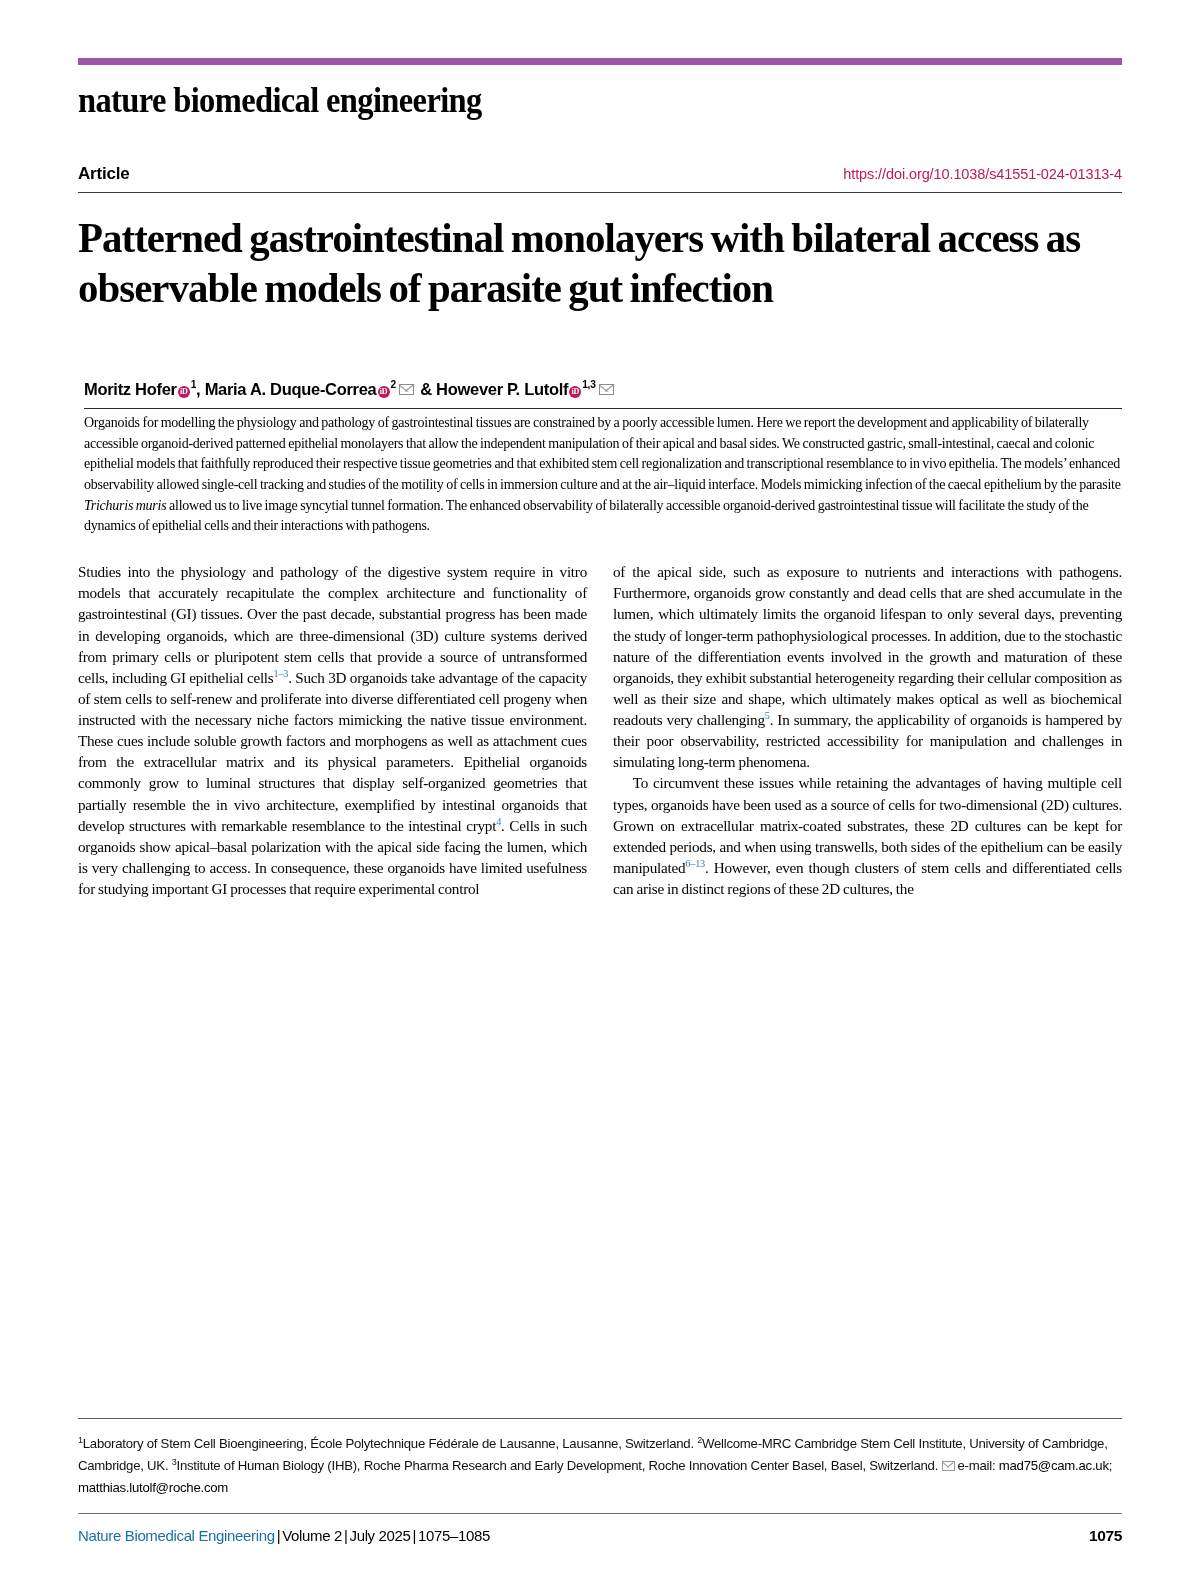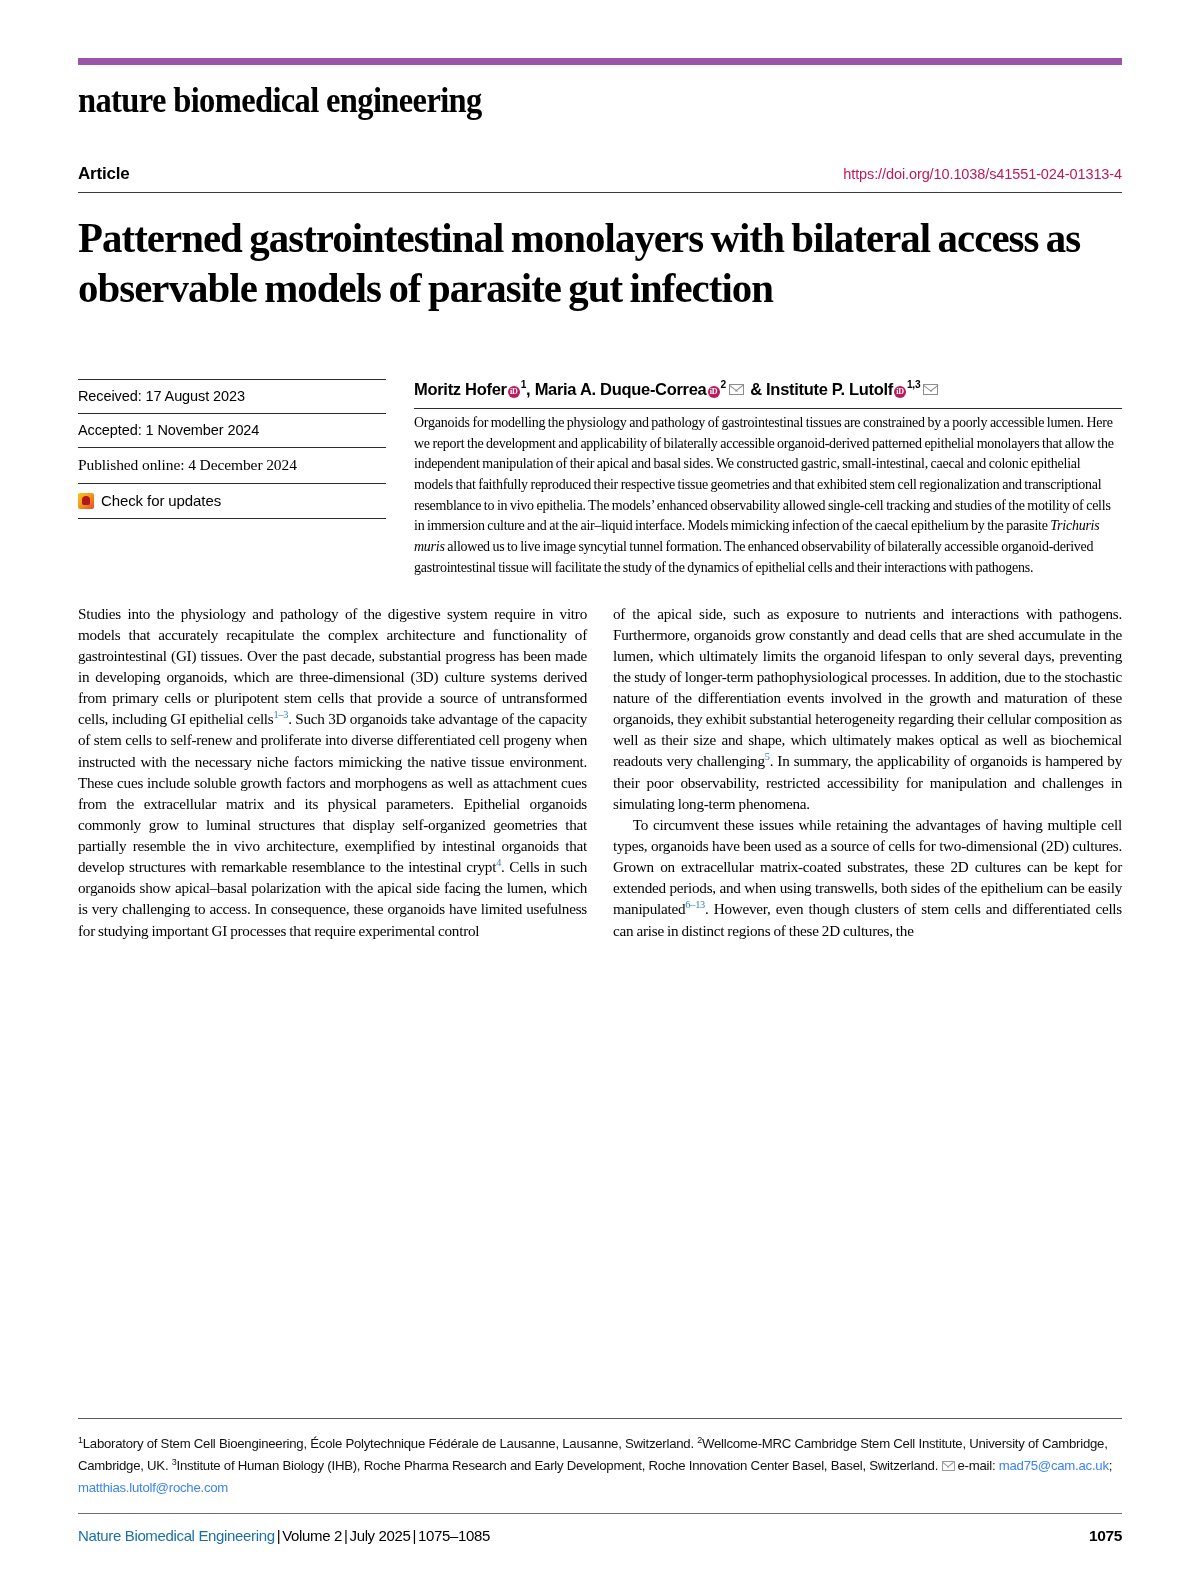--- a/index.html
+++ b/index.html
@@ -222,21 +222,21 @@
     margin-right: 3px;
   }
   .affil .mail-env::before, .affil .mail-env::after {
     content: "";
     position: absolute; top: 0; left: 0;
     width: 8.2px; height: 1.1px; background: #9a9a9a;
     transform-origin: left top;
   }
   .affil .mail-env::before { transform: rotate(38deg); }
   .affil .mail-env::after { left: auto; right: 0; transform-origin: right top; transform: rotate(-38deg); }
-  .email-link { color: #3b82f6; text-decoration: none; }
+  .email-link { color: #000000; text-decoration: none; }
 
   
   .footer-wrap {
     position: absolute;
     left: 0; right: 0;
     top: 1513px;
   }
   .footer {
     border-top: 1.4px solid #6e6e6e;
     padding-top: 13px;
@@ -263,36 +263,25 @@
   <div class="article-row">
     <div class="article-kicker">Article</div>
     <a class="doi-link" href="#">https://doi.org/10.1038/s41551-024-01313-4</a>
   </div>
   <div class="rule-dark"></div>
 
   <h1 class="title">Patterned gastrointestinal monolayers with bilateral access as observable models of parasite gut infection</h1>
 
   <div class="meta-abstract">
 
-    <div class="meta-col">
-      <div class="meta-item">Received: 17 August 2023</div>
-      <div class="meta-item">Accepted: 1 November 2024</div>
-      <div class="meta-item serif">Published online: 4 December 2024</div>
-      <div class="meta-item last">
-        <span class="check-row">
-          <span class="crossmark"></span>
-          <span>Check for updates</span>
-        </span>
-      </div>
-    </div>
 
     <div class="abstract-col">
 
       <div class="authors">
-        <span>Moritz Hofer</span><span class="orcid">iD</span><sup>1</sup><span>, </span><span>Maria A. Duque-Correa</span><span class="orcid">iD</span><sup>2</sup><span class="envelope"></span><span> &amp; </span><span>Institute P. Lutolf</span><span class="orcid">iD</span><sup>1,3</sup><span class="envelope"></span>
+        <span>Moritz Hofer</span><span class="orcid">iD</span><sup>1</sup><span>, </span><span>Maria A. Duque-Correa</span><span class="orcid">iD</span><sup>2</sup><span class="envelope"></span><span> &amp; </span><span>However P. Lutolf</span><span class="orcid">iD</span><sup>1,3</sup><span class="envelope"></span>
       </div>
 
       <div class="abstract"><span>Organoids for modelling the physiology and pathology of gastrointestinal tissues are constrained by a poorly accessible lumen. Here we report the development and applicability of bilaterally accessible organoid-derived patterned epithelial monolayers that allow the independent manipulation of their apical and basal sides. We constructed gastric, small-intestinal, caecal and colonic epithelial models that faithfully reproduced their respective tissue geometries and that exhibited stem cell regionalization and transcriptional resemblance to in vivo epithelia. The models’ enhanced observability allowed single-cell tracking and studies of the motility of cells in immersion culture and at the air–liquid interface. Models mimicking infection of the caecal epithelium by the parasite </span><em>Trichuris muris</em><span> allowed us to live image syncytial tunnel formation. The enhanced observability of bilaterally accessible organoid-derived gastrointestinal tissue will facilitate the study of the dynamics of epithelial cells and their interactions with pathogens.</span></div>
 
     </div>
   </div>
 
   <div class="body-cols">
     <div class="body-col">
       <p><span>Studies into the physiology and pathology of the digestive system require in vitro models that accurately recapitulate the complex architecture and functionality of gastrointestinal (GI) tissues. Over the past decade, substantial progress has been made in developing organoids, which are three-dimensional (3D) culture systems derived from primary cells or pluripotent stem cells that provide a source of untransformed cells, including GI epithelial cells</span><span class="ref">1–3</span><span>. Such 3D organoids take advantage of the capacity of stem cells to self-renew and proliferate into diverse differentiated cell progeny when instructed with the necessary niche factors mimicking the native tissue environment. These cues include soluble growth factors and morphogens as well as attachment cues from the extracellular matrix and its physical parameters. Epithelial organoids commonly grow to luminal structures that display self-organized geometries that partially resemble the in vivo architecture, exemplified by intestinal organoids that develop structures with remarkable resemblance to the intestinal crypt</span><span class="ref">4</span><span>. Cells in such organoids show apical–basal polarization with the apical side facing the lumen, which is very challenging to access. In consequence, these organoids have limited usefulness for studying important GI processes that require experimental control</span></p>

